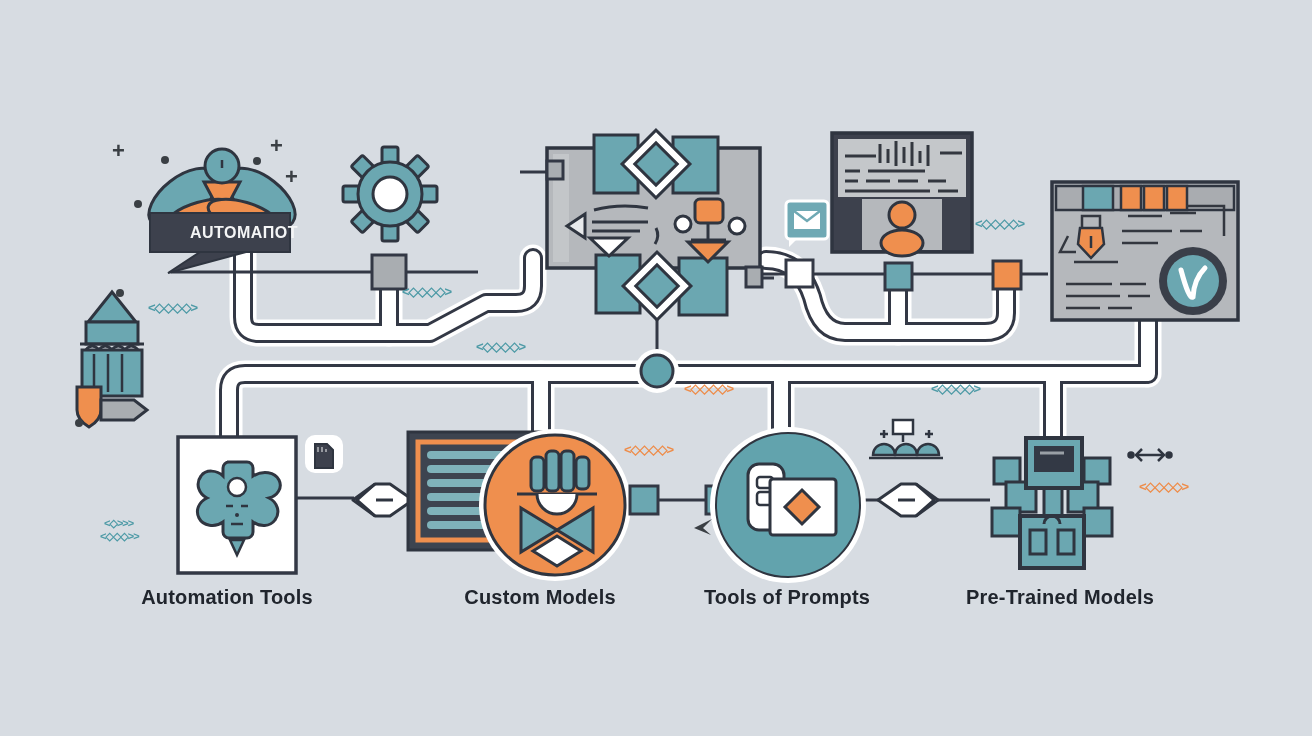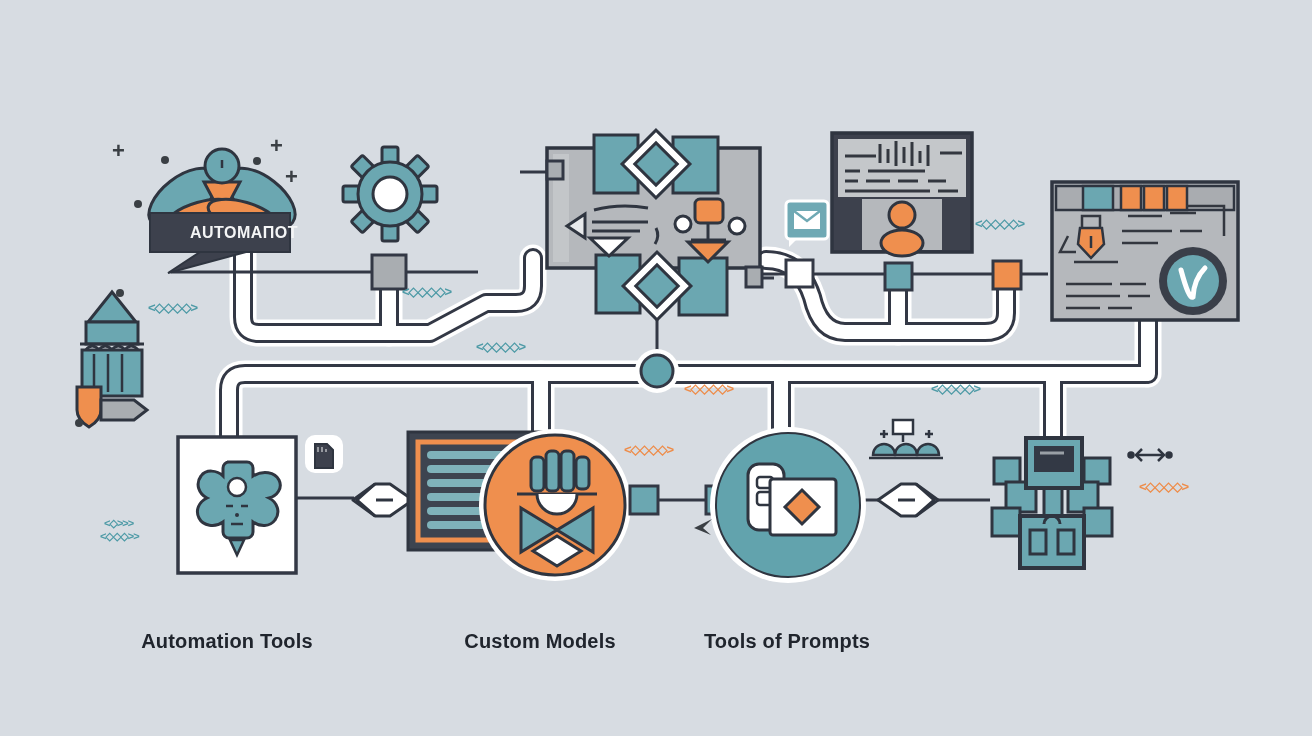--- a/index.html
+++ b/index.html
@@ -1,20 +1,20 @@
 <!DOCTYPE html>
 <html><head>
 <meta charset="utf-8">
 <style>
   html,body{margin:0;padding:0;background:#c9ced4;}
   #stage{position:relative;width:1312px;height:736px;background:#d7dce2;overflow:hidden;
          font-family:"Liberation Sans",sans-serif;}
   svg{position:absolute;left:0;top:0;}
   .lbl{position:absolute;top:586px;transform:translateX(-50%);font-size:20px;font-weight:bold;
-       color:#20252d;letter-spacing:.2px;white-space:nowrap;margin-top:44px;}
+       color:#20252d;letter-spacing:.2px;white-space:nowrap;}
   .banner-text{position:absolute;left:150px;top:213px;width:140px;height:39px;display:flex;
        align-items:center;justify-content:center;color:#f4f5f6;font-weight:bold;font-size:16px;
        letter-spacing:.5px;margin-left:24px;}
   .chev{position:absolute;font-size:13px;font-weight:bold;letter-spacing:-1px;white-space:nowrap;}
   .chev.small{font-size:11px;}
   .chev.teal{color:#4d9aa6;}
   .chev.orange{color:#ee8c49;}
   .plus{position:absolute;font-size:22px;font-weight:bold;color:#3a3f44;line-height:1;}
 </style>
 </head>
@@ -335,20 +335,21 @@
     <circle cx="120" cy="293" r="4"></circle>
         <circle cx="79" cy="423" r="4"></circle>
   </g>
 </svg>
 
 <div class="banner-text">AUTOMAΠOT</div>
 
 <div class="lbl" style="left:227px">Automation Tools</div>
 <div class="lbl" style="left:540px">Custom Models</div>
 <div class="lbl" style="left:787px">Tools of Prompts</div>
+<div class="lbl" style="left:1060px">Pre-Trained Models</div>
 
 <span class="chev teal" style="left:148px;top:300px">&lt;◇◇◇◇&gt;</span>
 <span class="chev teal" style="left:402px;top:284px">&lt;◇◇◇◇&gt;</span>
 <span class="chev teal" style="left:476px;top:339px">&lt;◇◇◇◇&gt;</span>
 <span class="chev orange" style="left:684px;top:381px">&lt;◇◇◇◇&gt;</span>
 <span class="chev teal" style="left:931px;top:381px">&lt;◇◇◇◇&gt;</span>
 <span class="chev orange" style="left:624px;top:442px">&lt;◇◇◇◇&gt;</span>
 <span class="chev teal" style="left:975px;top:216px">&lt;◇◇◇◇&gt;</span>
 <span class="chev orange" style="left:1139px;top:479px">&lt;◇◇◇◇&gt;</span>
 <span class="chev teal small" style="left:104px;top:517px">&lt;◇&gt;&gt;&gt;</span>

